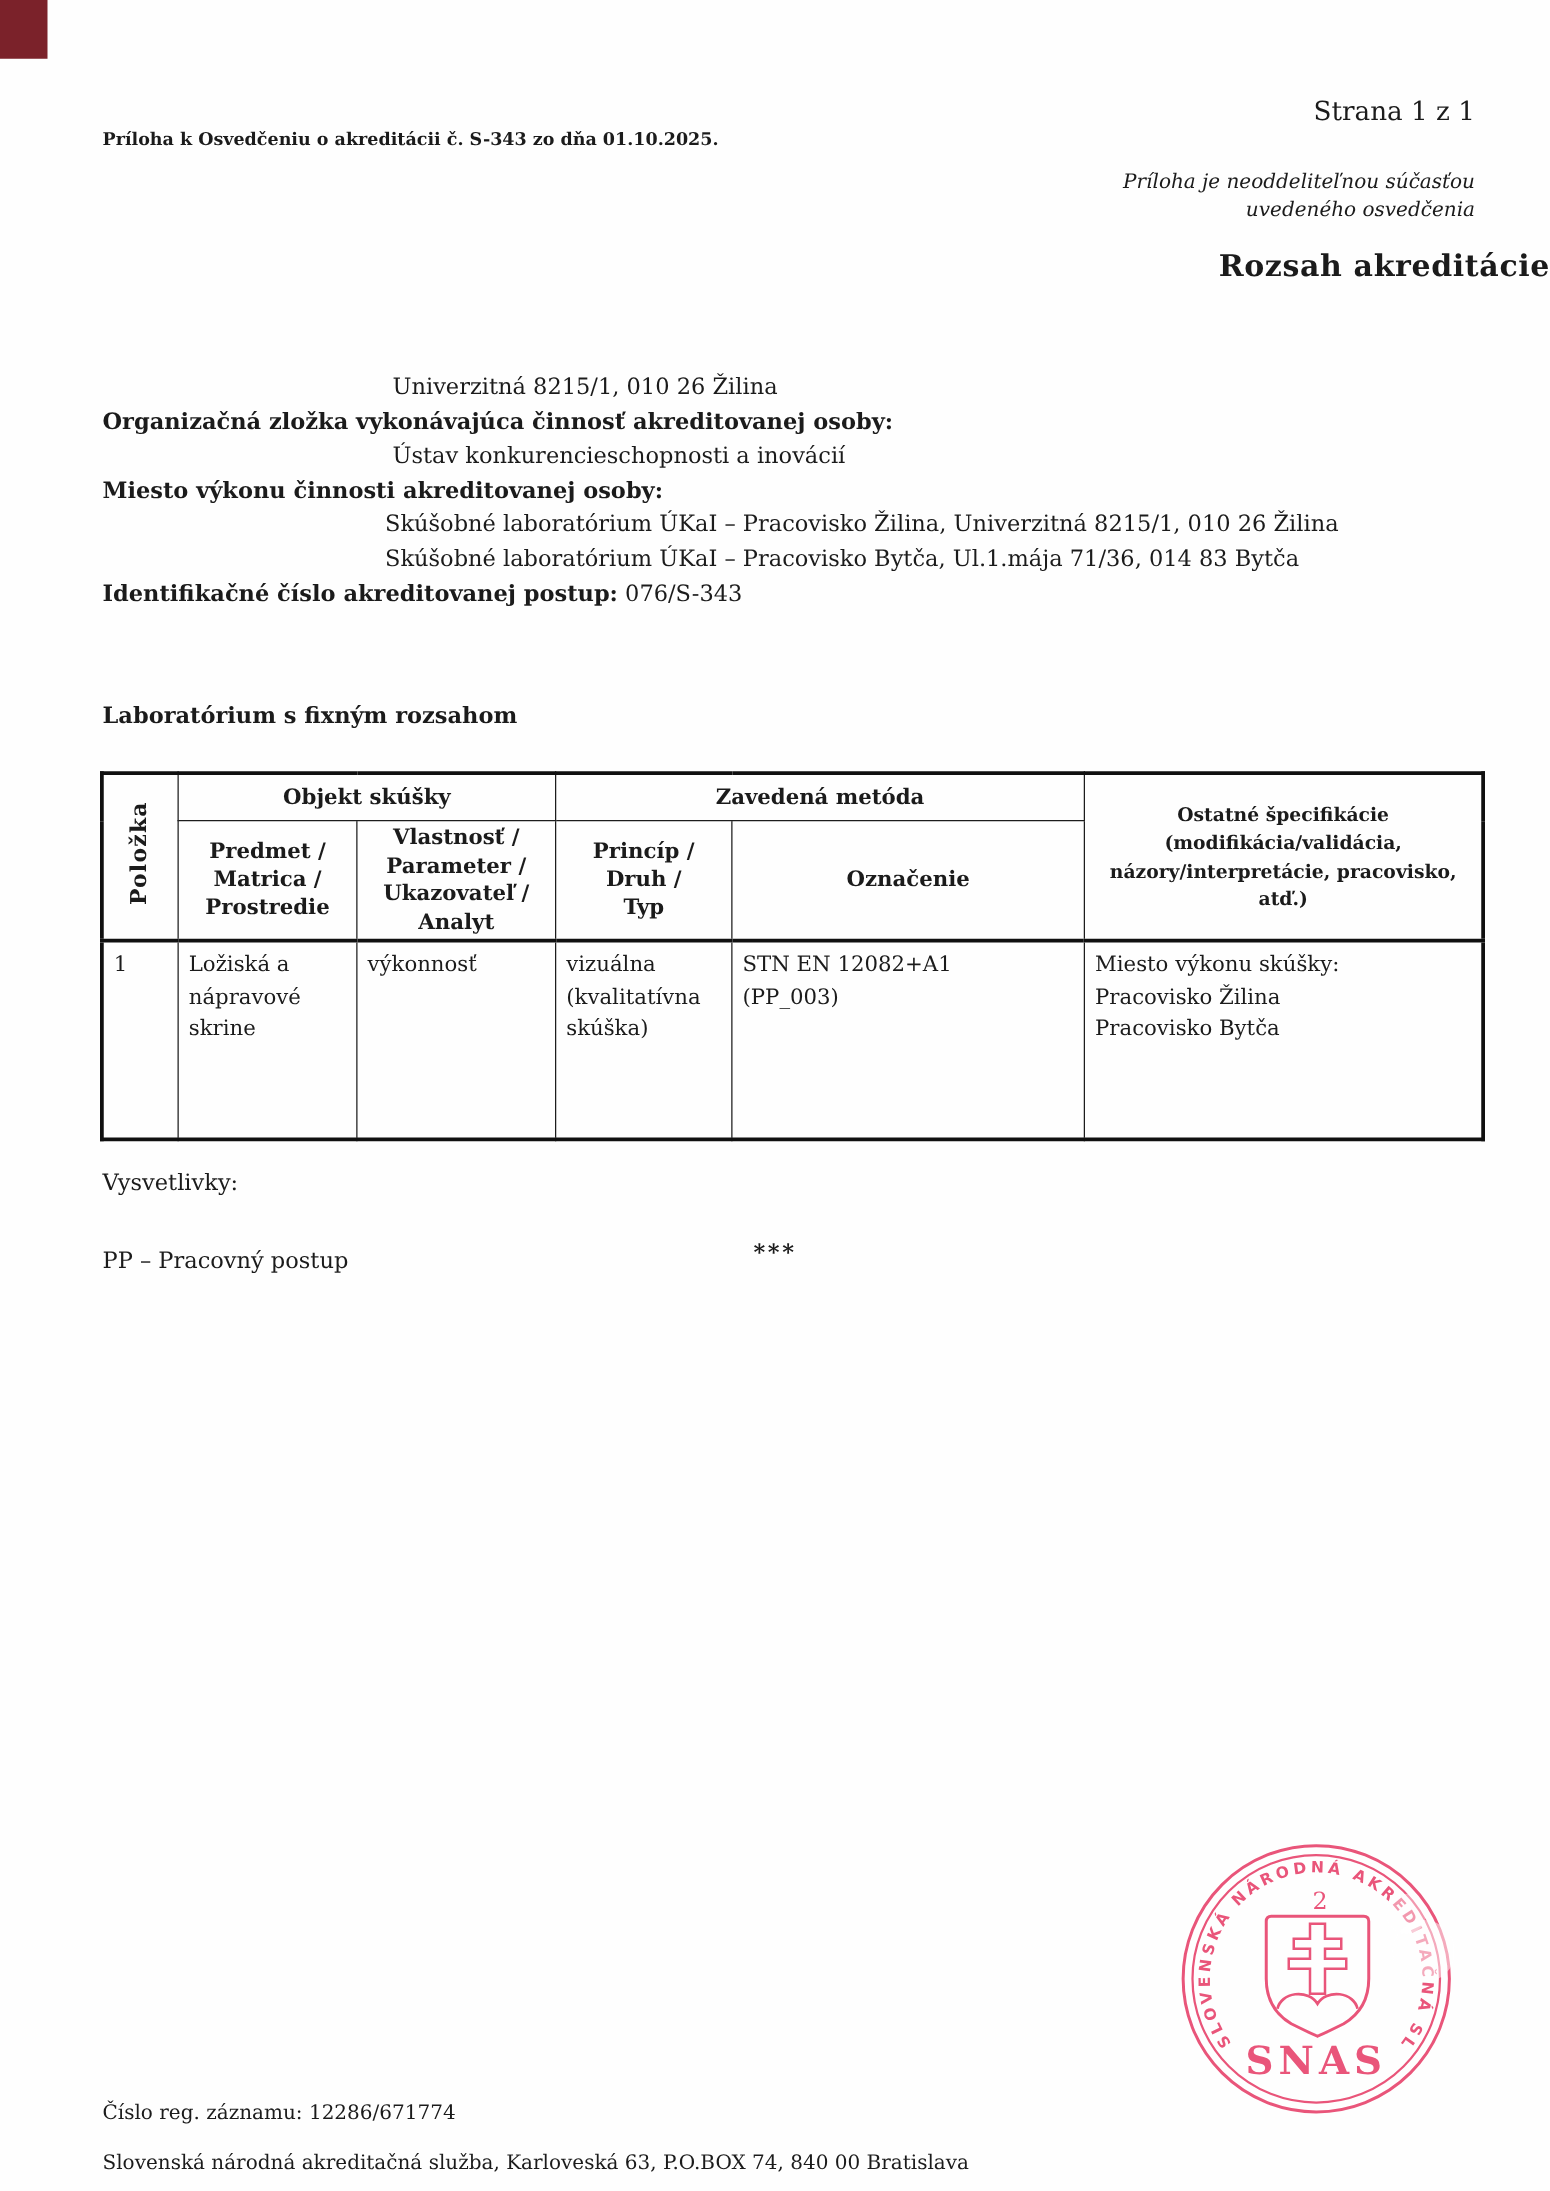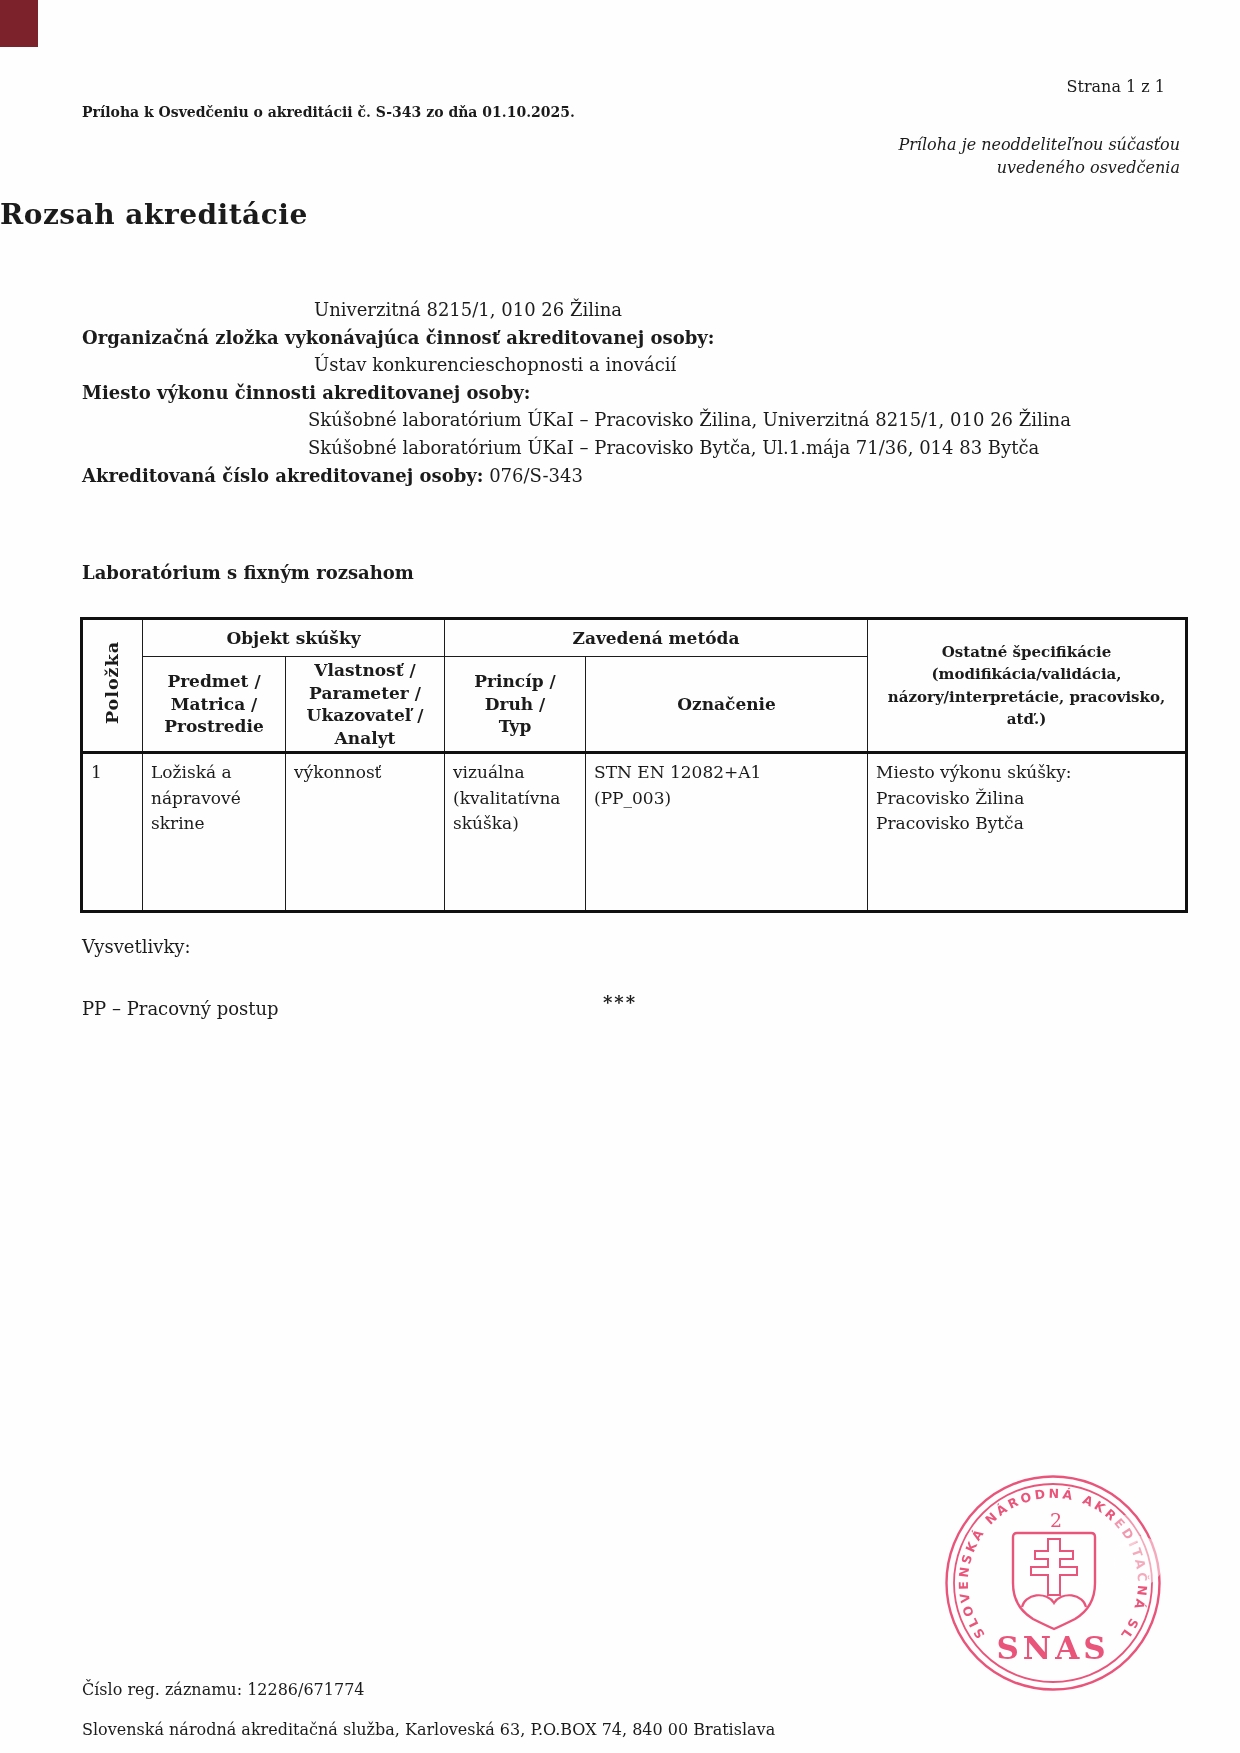--- a/index.html
+++ b/index.html
@@ -3,24 +3,24 @@
 <meta charset="utf-8">
 <style>
   html,body{margin:0;padding:0;background:#e9e9e9;}
   .page{
     position:relative;width:1240px;height:1753px;margin:0 auto;
     background:#fefefe;color:#1b1b1b;overflow:hidden;
     font-family:"DejaVu Serif", serif;
   }
   .abs{position:absolute;}
   .corner-mark{left:0;top:0;width:38px;height:47px;background:#7b222a;}
-  .page-num{top:77px;right:75px;font-size:16px;}
+  .page-num{top:77px;right:60px;font-size:21px;}
   .annex-title{left:82px;top:104px;font-size:14px;font-weight:bold;white-space:nowrap;}
   .annex-note{right:60px;top:133px;text-align:right;font-style:italic;font-size:16px;line-height:23px;}
-  .doc-title{left:0;width:100%;top:198px;text-align:left;font-size:28px;font-weight:bold;letter-spacing:.5px;}
+  .doc-title{left:0;width:100%;top:198px;text-align:right;font-size:24px;font-weight:bold;letter-spacing:.5px;}
   .info{left:82px;top:296px;font-size:18px;line-height:27.6px;width:1105px;}
   .info b{font-weight:bold;}
   .ind{padding-left:232px;}
   .ind2{padding-left:226px;}
   .lab-title{left:82px;top:562px;font-size:18px;font-weight:bold;}
 
   table.acc{
     position:absolute;left:80px;top:617px;width:1105px;
     border-collapse:collapse;table-layout:fixed;font-size:17px;
     border:3px solid #101010;
@@ -65,21 +65,21 @@
 
   <div class="abs doc-title">Rozsah akreditácie</div>
 
   <div class="abs info">
     <div class="ind">Univerzitná 8215/1, 010 26 Žilina</div>
     <div><b>Organizačná zložka vykonávajúca činnosť akreditovanej osoby:</b></div>
     <div class="ind">Ústav konkurencieschopnosti a inovácií</div>
     <div><b>Miesto výkonu činnosti akreditovanej osoby:</b></div>
     <div class="ind2">Skúšobné laboratórium ÚKaI – Pracovisko Žilina, Univerzitná 8215/1, 010 26 Žilina</div>
     <div class="ind2">Skúšobné laboratórium ÚKaI – Pracovisko Bytča, Ul.1.mája 71/36, 014 83 Bytča</div>
-    <div><b>Akreditovaná číslo akreditovanej osoby:</b> <span>076/S-343</span></div>
+    <div><b>Identifikačné číslo akreditovanej postup:</b> <span>076/S-343</span></div>
   </div>
 
   <div class="abs lab-title">Laboratórium s fixným rozsahom</div>
 
   <table class="acc">
     <colgroup>
       <col style="width:61px">
         <col style="width:143px">
         <col style="width:159px">
       <col style="width:141px">

